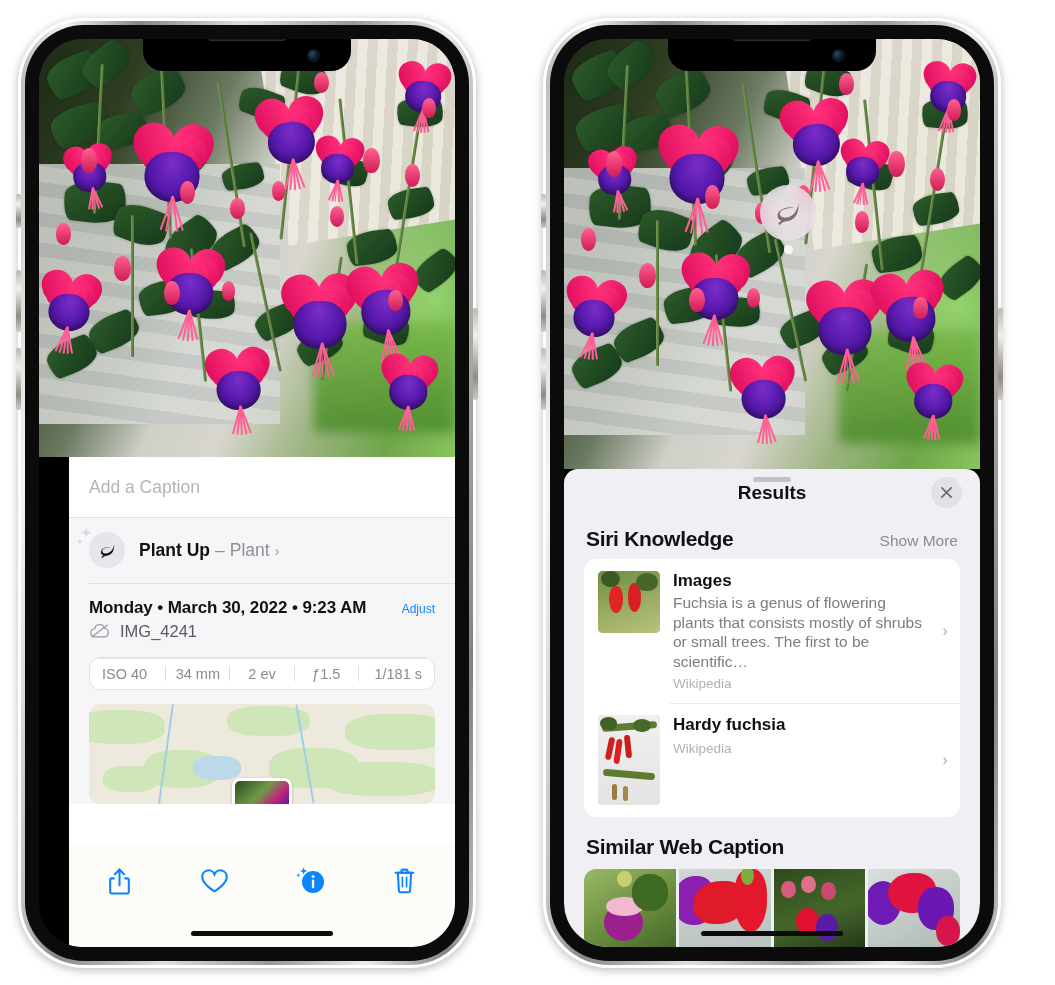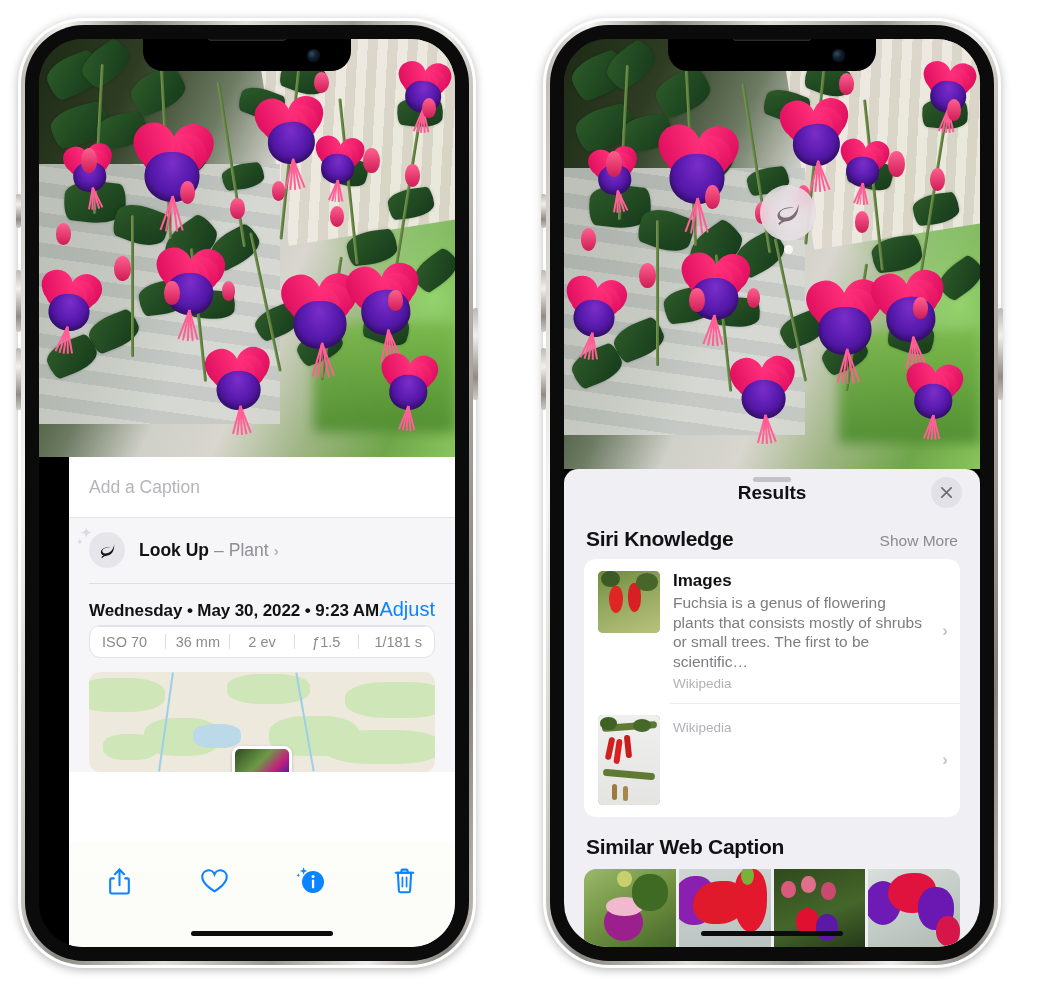--- a/index.html
+++ b/index.html
@@ -112,21 +112,21 @@
   .lookup-badge .s2{left:-13px;top:6px;font-size:9px;}
   .lookup-text{margin-left:14px;font-size:17.5px;color:#111;font-weight:700;display:flex;align-items:center;}
   .lookup-text .sub{font-weight:400;color:#8e8e93;margin-left:5px;}
   .lookup-text .chev{color:#b5b5ba;margin-left:5px;font-size:15px;font-weight:600;}
 
   .hr{height:.5px;background:#e0e0e3;margin-left:20px;}
 
   .date-row{display:flex;justify-content:space-between;align-items:baseline;
     padding:14px 20px 0;}
   .date-row .d{font-size:17px;color:#111;font-weight:700;letter-spacing:-.1px;}
-  .date-row .adjust{font-size:20px;color:#0a84ff;}
+  .date-row .adjust{font-size:12px;color:#0a84ff;}
   .file-row{display:flex;align-items:center;padding:4px 20px 12px;gap:9px;}
   .file-row .fn{font-size:16.5px;color:#5a5a60;}
 
   .meta-card{margin:4px 20px 0;border-radius:11px;background:#fff;overflow:hidden;
     border:.5px solid #e3e3e6;}
   .meta-head{display:flex;align-items:center;justify-content:space-between;
     background:#e9e9ed;padding:9px 12px;}
   .meta-head .model{font-size:16.5px;color:#111;font-weight:700;}
   .meta-head .right{display:flex;align-items:center;gap:9px;}
   .pill-jpeg{background:#b8b8bd;color:#fff;font-size:11.5px;font-weight:700;
@@ -461,40 +461,47 @@
 
           <div class="lookup-row">
             <div class="lookup-badge">
               <span class="spark s1">✦</span>
               <span class="spark s2">✦</span>
               <svg width="19" height="19" viewBox="0 0 24 24">
                 <path d="M20.5 4.2c-1.1 6.6-4.6 10.6-9.3 11.4-2.2.4-4-.2-5-1.2-1.1-1.2-1-2.9.2-3.9C8.6 8.6 13 7.9 16.8 7.6c-3.9-.5-8.5.2-11.2 2.6C3.4 12 3 14.8 4.6 16.7c.6.7 1.4 1.2 2.3 1.5-1 .5-2 1.3-2.8 2.3l1.3 1c1.6-2 3.6-2.7 5.8-2.9 5.5-.5 9.6-5.1 9.3-14.4z" fill="#16161a"></path>
               </svg>
             </div>
             <div class="lookup-text">
-              <span>Look Up</span>
+              <span>Plant Up</span>
               <span class="sub">–</span>
               <span class="sub">Plant</span>
               <span class="chev">›</span>
             </div>
           </div>
 
           <div class="hr"></div>
 
           <div class="date-row">
-            <span class="d">Wednesday • May 30, 2022 • 9:23 AM</span>
+            <span class="d">Monday • March 30, 2022 • 9:23 AM</span>
             <span class="adjust">Adjust</span>
           </div>
 
+          <div class="file-row">
+            <svg width="22" height="16" viewBox="0 0 26 18">
+              <path d="M7 16h11a5 5 0 0 0 .4-9.98A6 6 0 0 0 6.6 6.6 4.6 4.6 0 0 0 7 16z" fill="none" stroke="#9a9aa0" stroke-width="1.5"></path>
+              <line x1="3" y1="16.5" x2="22" y2="1.5" stroke="#9a9aa0" stroke-width="1.5"></line>
+            </svg>
+            <span class="fn">IMG_4241</span>
+          </div>
 
           <div class="meta-card">
             <div class="meta-foot">
-              <span>ISO 70</span>
+              <span>ISO 40</span>
               <i class="sep"></i>
-              <span>36 mm</span>
+              <span>34 mm</span>
               <i class="sep"></i>
               <span>2 ev</span>
               <i class="sep"></i>
               <span>ƒ1.5</span>
               <i class="sep"></i>
               <span>1/181 s</span>
             </div>
           </div>
 
           <div class="map">
@@ -863,20 +870,21 @@
               <div style="position:absolute;left:8%;top:62%;width:84%;height:8%;background:#5f7a33;border-radius:4px;transform:rotate(5deg);"></div>
               <div style="position:absolute;left:14%;top:24%;width:10%;height:26%;border-radius:3px;background:#cf1f1f;transform:rotate(12deg);"></div>
               <div style="position:absolute;left:28%;top:26%;width:10%;height:28%;border-radius:3px;background:#d92121;transform:rotate(8deg);"></div>
               <div style="position:absolute;left:44%;top:22%;width:10%;height:26%;border-radius:3px;background:#c91d1d;transform:rotate(-6deg);"></div>
               <div style="position:absolute;left:22%;top:76%;width:9%;height:18%;border-radius:3px;background:#9c7b3e;"></div>
               <div style="position:absolute;left:40%;top:78%;width:9%;height:17%;border-radius:3px;background:#a8854a;"></div>
               <div style="position:absolute;left:4%;top:2%;width:26%;height:14%;border-radius:50%;background:#3f6124;"></div>
               <div style="position:absolute;left:56%;top:4%;width:30%;height:14%;border-radius:50%;background:#46692a;"></div>
             </div>
             <div class="kn-txt">
+              <div class="kn-title">Hardy fuchsia</div>
               <div class="kn-src">Wikipedia</div>
             </div>
             <span class="kn-chev">›</span>
           </div>
         </div>
 
         <div class="sect-head" style="padding-top:18px;padding-bottom:4px;">
           <span class="h">Similar Web Caption</span>
         </div>
 

